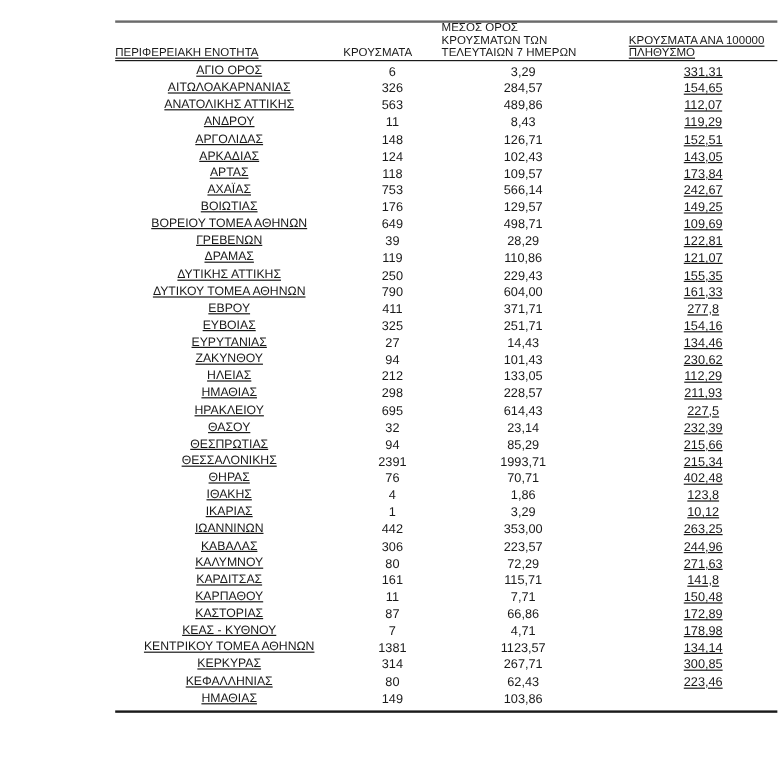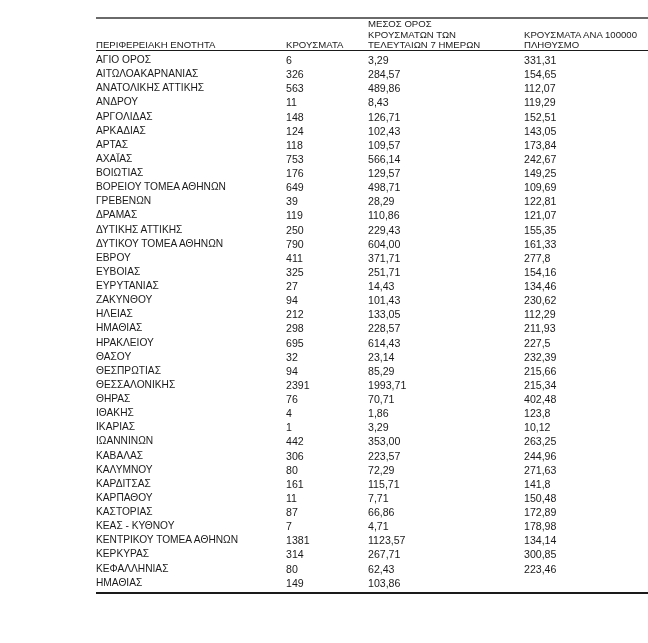--- a/index.html
+++ b/index.html
@@ -6,25 +6,25 @@
   body { width: 648px; height: 643px; position: relative; overflow: hidden;
          font-family: "Liberation Sans", "DejaVu Sans", sans-serif; color: #1a1a1a; }
   .table-wrap { position: absolute; left: 96px; top: 17px; width: 552px; }
   .top-rule { height: 2px; background: #6a6a6a; }
   .header { display: grid; grid-template-columns: 190px 82px 136px 144px; height: 30px; align-items: end;
             font-size: 9.6px; line-height: 10.6px; text-align: center; padding-bottom: 1px; }
   .header div { text-align: left; }
   .head-rule { height: 1px; background: #1a1a1a; }
   .rows { padding-top: 2px; }
   .row { display: grid; grid-template-columns: 190px 82px 136px 144px; height: 14.13px; line-height: 14.13px;
-         font-size: 10.2px; }
+         font-size: 10.2px; text-align: center; }
   .row .num { font-size: 10.6px; }
   .bottom-rule { height: 2px; background: #1a1a1a; margin-top: 2px; }
-  .c1 { padding-left: 0; }
-  .c4 { padding-left: 20px; }
+  .c1 { padding-left: 0; text-decoration: underline; }
+  .c4 { padding-left: 20px; text-decoration: underline; }
 </style>
 </head>
 <body>
 
 <div class="table-wrap">
   <div class="top-rule"></div>
   <div class="header">
     <div class="c1"><span>ΠΕΡΙΦΕΡΕΙΑΚΗ ΕΝΟΤΗΤΑ</span></div>
     <div><span>ΚΡΟΥΣΜΑΤΑ</span></div>
     <div>

